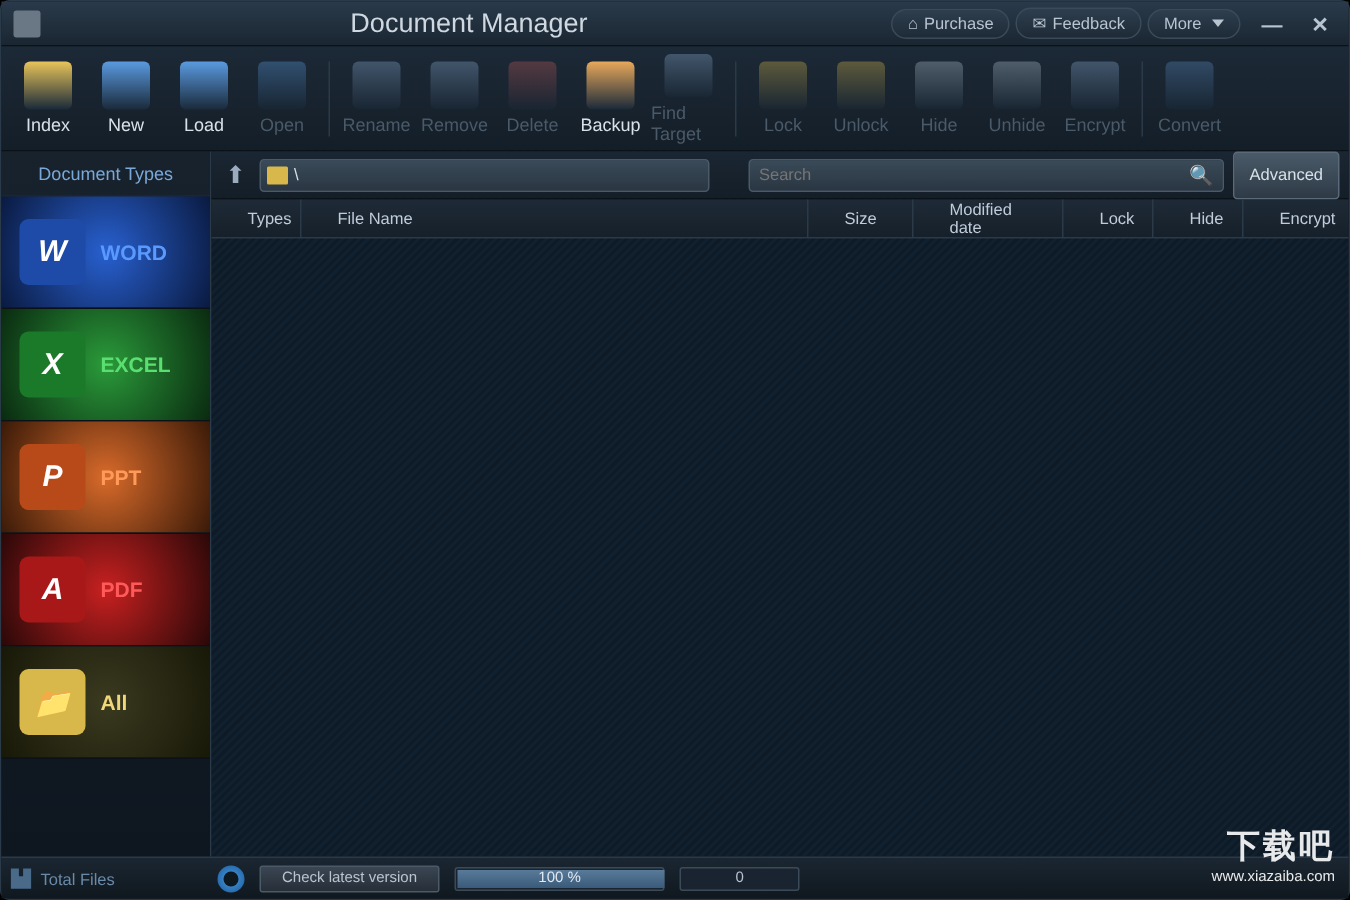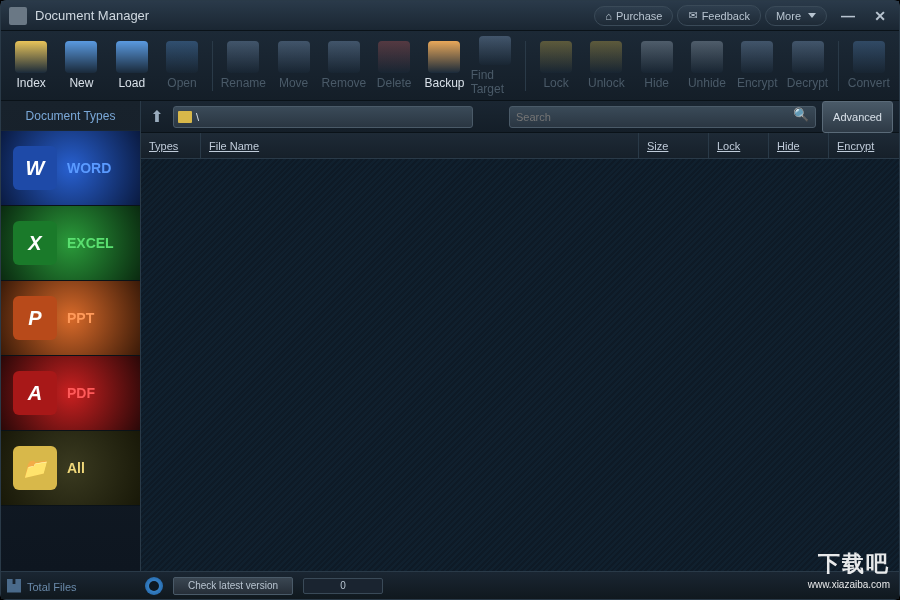--- a/index.html
+++ b/index.html
@@ -1,20 +1,20 @@
 <!DOCTYPE html>
 <html><head>
 <meta charset="utf-8">
 <style>
 * { margin:0; padding:0; box-sizing:border-box; font-family:Tahoma,Arial,sans-serif; }
 body { background:#000; width:900px; height:600px; overflow:hidden; }
 .window { width:900px; height:600px; background:linear-gradient(180deg,#1a2530 0%,#0e1820 100%); border:1px solid #2a3a48; border-radius:6px; display:flex; flex-direction:column; }
 .titlebar { height:30px; display:flex; align-items:center; padding:0 8px; background:linear-gradient(180deg,#2a3a4a,#1a2632); border-bottom:1px solid #0a1218; }
 .titlebar .appicon { width:18px; height:18px; background:#6a7885; border-radius:2px; margin-right:8px; }
-.titlebar .title { color:#cfd8e0; font-size:13px; flex:1; }
+.titlebar .title { color:#cfd8e0; font-size:18px; flex:1;text-align:center; }
 .titlebar .tbtn { color:#b8c4d0; font-size:11px; padding:3px 10px; margin-left:4px; background:linear-gradient(180deg,#2e3e4e,#1e2a36); border:1px solid #3a4a58; border-radius:10px; cursor:pointer; display:flex; align-items:center; gap:4px; }
 .titlebar .winbtn { width:22px; height:22px; margin-left:10px; cursor:pointer; display:flex; align-items:center; justify-content:center; color:#b8c4d0; font-size:14px; font-weight:bold; }
 .toolbar { height:70px; display:flex; align-items:center; padding:0 6px; background:linear-gradient(180deg,#1c2936,#141e28); border-bottom:1px solid #0a1218; gap:2px; }
 .tool { width:50px; height:60px; display:flex; flex-direction:column; align-items:center; justify-content:center; cursor:pointer; border-radius:4px; }
 .tool .ico { width:32px; height:32px; border-radius:4px; display:flex; align-items:center; justify-content:center; font-size:18px; }
 .tool .lbl { font-size:12px; margin-top:3px; }
 .tool.enabled .lbl { color:#d8e0e8; }
 .tool.disabled .lbl { color:#4a5a68; }
 .tool.disabled .ico { opacity:.35; }
 .sep { width:1px; height:50px; background:#2a3a48; margin:0 4px; }
@@ -27,26 +27,26 @@
 .tc-word{background:radial-gradient(circle,#2860d0,#0a1a40);} .tc-word .tico{background:#1e4aa8;} .tc-word .tlabel{color:#5a9aff;}
 .tc-excel{background:radial-gradient(circle,#2a9a3a,#0a2a10);} .tc-excel .tico{background:#1a7a2a;} .tc-excel .tlabel{color:#5ae070;}
 .tc-ppt{background:radial-gradient(circle,#d86a2a,#3a1a08);} .tc-ppt .tico{background:#b84a1a;} .tc-ppt .tlabel{color:#ff9a5a;}
 .tc-pdf{background:radial-gradient(circle,#c82020,#2a0808);} .tc-pdf .tico{background:#a81818;} .tc-pdf .tlabel{color:#ff5a5a;}
 .tc-all{background:radial-gradient(circle,#3a3a20,#181808);} .tc-all .tico{background:#d8b84a;color:#8a6a1a;} .tc-all .tlabel{color:#f0d87a;}
 .main { flex:1; display:flex; flex-direction:column; background:repeating-linear-gradient(135deg,#0e1a26 0,#0e1a26 2px,#10202e 2px,#10202e 4px); }
 .pathbar { height:32px; display:flex; align-items:center; padding:0 6px; gap:6px; background:linear-gradient(180deg,#1a2632,#141e28); border-bottom:1px solid #0a1218; }
 .uparrow { width:20px; height:20px; display:flex; align-items:center; justify-content:center; color:#9aacbe; cursor:pointer; }
 .pathbox { flex:0 0 300px; height:22px; background:linear-gradient(180deg,#3a4a58,#2a3642); border:1px solid #4a5a68; border-radius:3px; display:flex; align-items:center; padding:0 4px; color:#d8e0e8; font-size:11px; gap:4px; }
 .pathbox .foldico{width:14px;height:12px;background:#d8b84a;border-radius:1px;}
-.searchbox { flex:1; height:22px; background:linear-gradient(180deg,#3a4a58,#2a3642); border:1px solid #4a5a68; border-radius:3px; display:flex; padding:0 6px; margin-left:30px; }
+.searchbox { flex:1; height:22px; background:linear-gradient(180deg,#3a4a58,#2a3642); border:1px solid #4a5a68; border-radius:3px; display:flex; align-items:center; padding:0 6px; margin-left:20px; }
 .searchbox input { flex:1; background:none; border:none; color:#d8e0e8; font-size:11px; outline:none; }
 .searchbox .sico { color:#8a9aaa; font-size:13px; }
 .advbtn { height:32px; padding:0 10px; background:linear-gradient(180deg,#4a5a68,#2e3a46); border:1px solid #5a6a78; border-radius:3px; color:#d8e0e8; font-size:11px; cursor:pointer; display:flex; align-items:center; }
 .colhdr { height:26px; display:flex; align-items:center; background:linear-gradient(180deg,#1e2a36,#16202a); border-bottom:1px solid #2a3a48; }
-.colhdr div { color:#c0ccda; font-size:11px; padding:0 8px; border-right:1px solid #2a3a48; height:100%; display:flex; align-items:center;text-decoration:underline; }
+.colhdr div { color:#c0ccda; font-size:11px; padding:0 24px; border-right:1px solid #2a3a48; height:100%; display:flex; align-items:center; }
 .c-types{width:60px;} .c-name{flex:1;} .c-size{width:70px;} .c-mod{width:100px;} .c-lock{width:60px;} .c-hide{width:60px;} .c-enc{width:70px;border-right:none!important;}
 .filearea { flex:1; }
 .statusbar { height:28px; display:flex; align-items:center; background:linear-gradient(180deg,#1a2632,#10181e); border-top:1px solid #2a3a48; padding:0 6px; gap:10px; }
 .totfiles { display:flex; align-items:flex-end; gap:6px; color:#6a8aaa; font-size:11px; width:128px; }
 .totfiles .puzzle{width:14px;height:14px;background:#4a6a8a;clip-path:polygon(0 0,40% 0,40% 40%,60% 40%,60% 0,100% 0,100% 100%,0 100%);}
 .gear { width:18px;height:18px;border-radius:50%;background:radial-gradient(circle,#4a9ae0,#1a5a9a);cursor:pointer;position:relative;}
 .gear:before{content:"";position:absolute;inset:4px;border-radius:50%;background:#0e1820;}
 .stbtn { height:18px; padding:0 14px; background:linear-gradient(180deg,#3a4652,#262e38); border:1px solid #4a5a68; border-radius:2px; color:#b8c4d0; font-size:10px; display:flex; align-items:center; cursor:pointer; }
 .progress { width:140px; height:16px; background:#1a2430; border:1px solid #3a4a58; border-radius:2px; position:relative; }
 .progress .fill { position:absolute; inset:1px; background:linear-gradient(180deg,#5a7a9a,#3a5a7a); }
@@ -96,24 +96,20 @@
         <div class="ico" style="background:linear-gradient(180deg,#5a9ae0,#1a2a3a)"></div>
         <div class="lbl">Open</div>
       </div>
       <div class="sep"></div>
       <div class="tool disabled">
         <div class="ico" style="background:linear-gradient(180deg,#8aaad0,#1a2a3a)"></div>
         <div class="lbl">Rename</div>
       </div>
       <div class="tool disabled">
         <div class="ico" style="background:linear-gradient(180deg,#8aaad0,#1a2a3a)"></div>
-        <div class="lbl">Move</div>
-      </div>
-      <div class="tool disabled">
-        <div class="ico" style="background:linear-gradient(180deg,#8aaad0,#1a2a3a)"></div>
         <div class="lbl">Remove</div>
       </div>
       <div class="tool disabled">
         <div class="ico" style="background:linear-gradient(180deg,#c05a5a,#1a2a3a)"></div>
         <div class="lbl">Delete</div>
       </div>
       <div class="tool enabled">
         <div class="ico" style="background:linear-gradient(180deg,#e8a85a,#1a2a3a)"></div>
         <div class="lbl">Backup</div>
       </div>
@@ -134,24 +130,20 @@
         <div class="ico" style="background:linear-gradient(180deg,#b0c0d0,#1a2a3a)"></div>
         <div class="lbl">Hide</div>
       </div>
       <div class="tool disabled">
         <div class="ico" style="background:linear-gradient(180deg,#b0c0d0,#1a2a3a)"></div>
         <div class="lbl">Unhide</div>
       </div>
       <div class="tool disabled">
         <div class="ico" style="background:linear-gradient(180deg,#8aaad0,#1a2a3a)"></div>
         <div class="lbl">Encrypt</div>
-      </div>
-      <div class="tool disabled">
-        <div class="ico" style="background:linear-gradient(180deg,#8aaad0,#1a2a3a)"></div>
-        <div class="lbl">Decrypt</div>
       </div>
       <div class="sep"></div>
       <div class="tool disabled">
         <div class="ico" style="background:linear-gradient(180deg,#5a8ac0,#1a2a3a)"></div>
         <div class="lbl">Convert</div>
       </div>
     </div>
 
   <div class="body">
     <div class="sidebar">
@@ -189,35 +181,40 @@
         <div class="searchbox">
           <input placeholder="Search" style="">
           <span class="sico">🔍</span>
         </div>
         <div class="advbtn">Advanced</div>
       </div>
       <div class="colhdr">
         <div class="c-types">Types</div>
         <div class="c-name">File Name</div>
         <div class="c-size">Size</div>
+        <div class="c-mod">Modified date</div>
         <div class="c-lock">Lock</div>
         <div class="c-hide">Hide</div>
         <div class="c-enc">Encrypt</div>
       </div>
       <div class="filearea"></div>
     </div>
   </div>
 
   <div class="statusbar">
     <div class="totfiles">
       <div class="puzzle"></div>
       <span>Total Files</span>
     </div>
     <div class="gear"></div>
     <div class="stbtn">Check latest version</div>
+    <div class="progress">
+      <div class="fill" style="width: 100%;"></div>
+      <div class="ptxt">100 %</div>
+    </div>
     <div class="countbox">0</div>
   </div>
 </div>
 
 <div class="watermark">
   <div class="big">下载吧</div>
   <div>www.xiazaiba.com</div>
 </div>
 
 </body></html>

